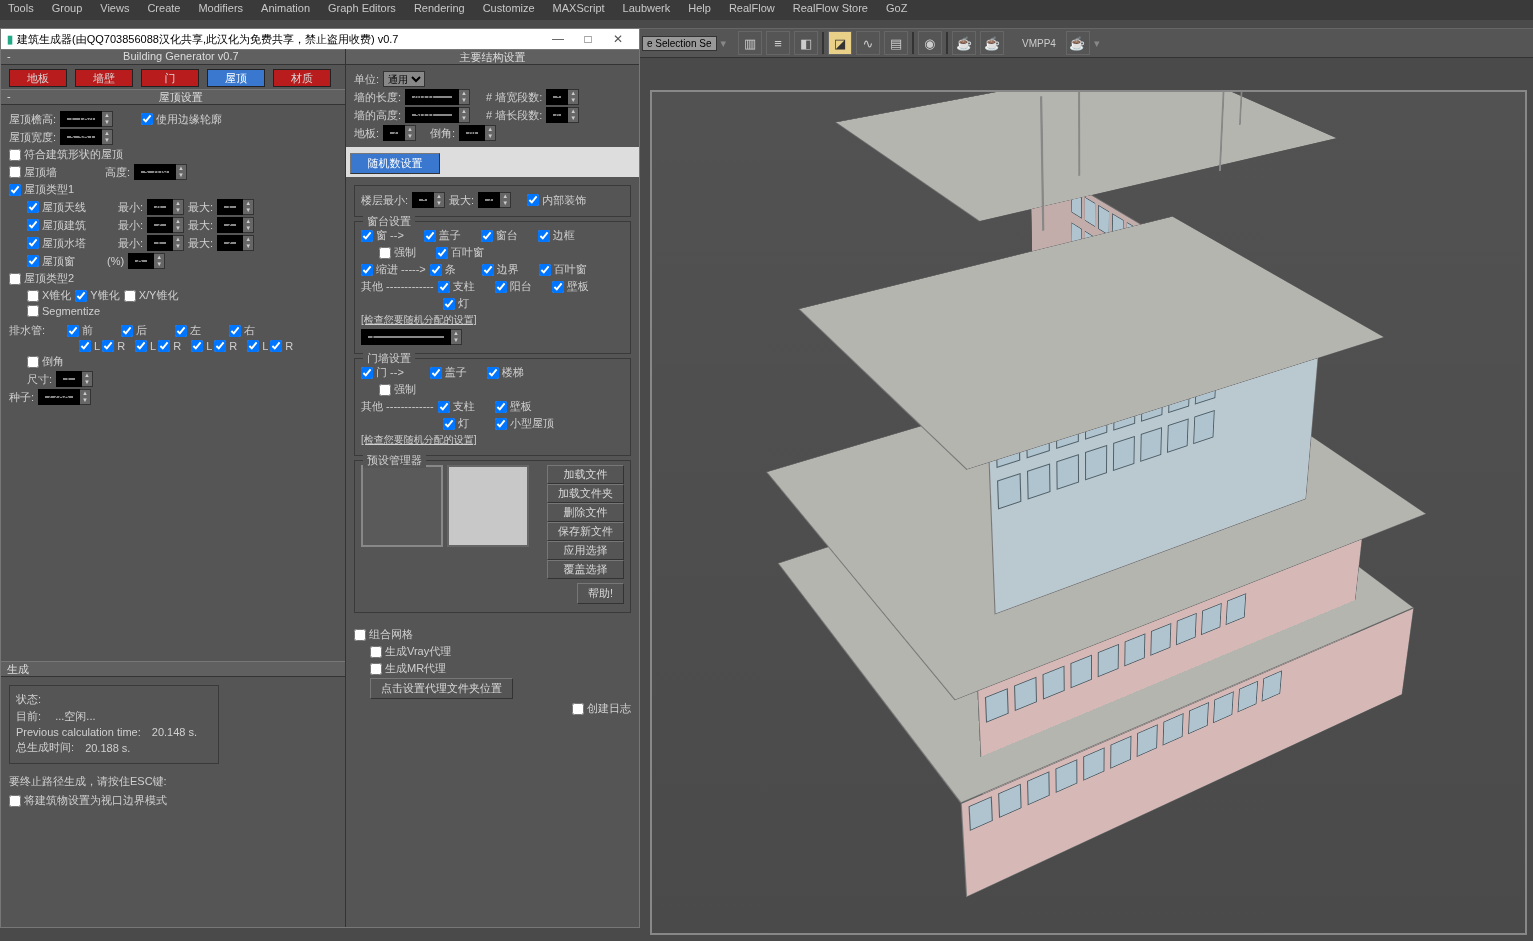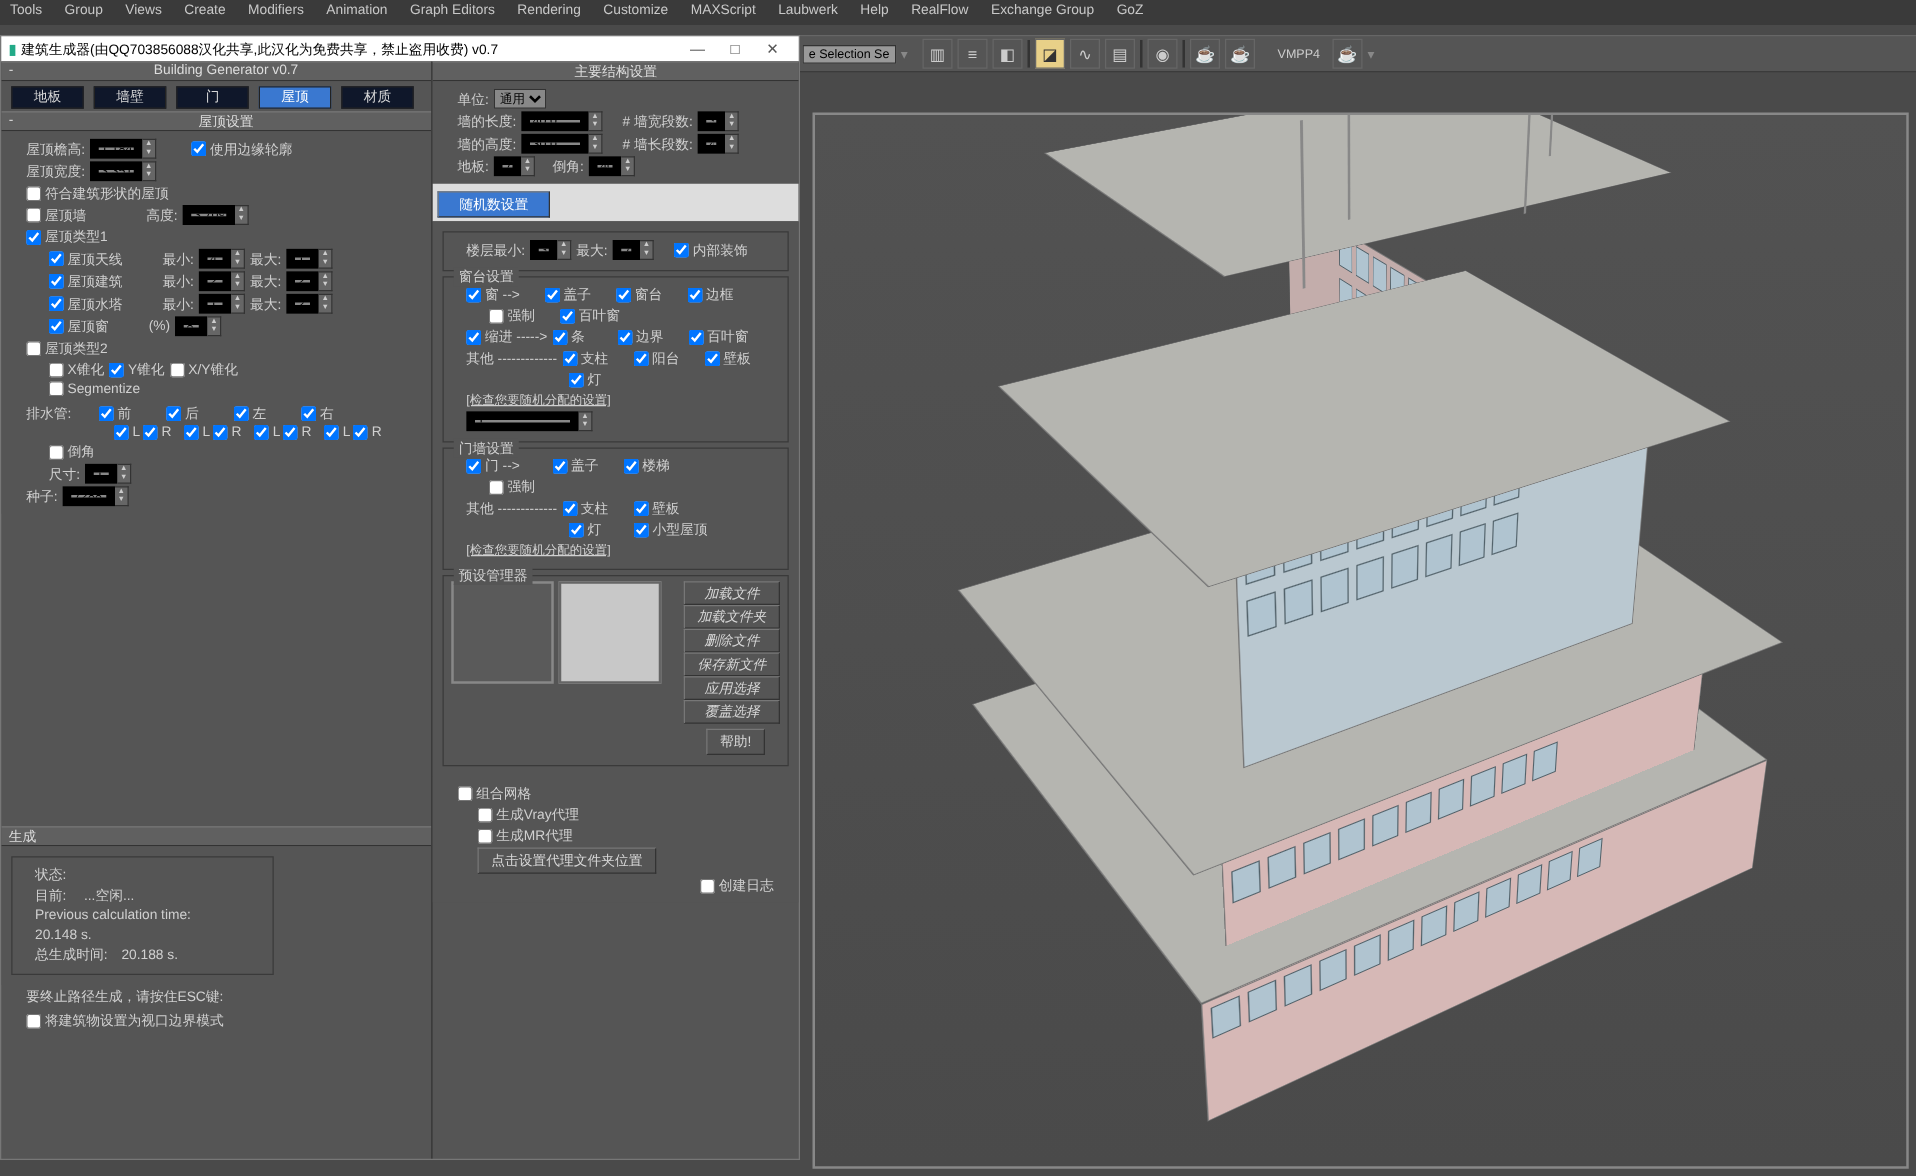--- a/index.html
+++ b/index.html
@@ -88,21 +88,21 @@
 .tabstrip {
   display:flex;
   gap:8px;
   padding:4px 8px 2px;
   background:#555;
 }
 .tab {
   flex:0 0 auto;
   width:58px;
   height:18px;
-  background:#0f172a;
+  background:#b91c1c;
   border:1px solid #222;
   color:#d8d8d8;
   text-align:center;
   font-size:11px;
   line-height:16px;
 }
 .tab.active { background:#3a78d0; color:#fff; }
 .panel {
   padding:4px 8px;
   background:#555;
@@ -114,21 +114,21 @@
   position:relative;
 }
 .grp-title {
   position:absolute;
   top:-8px; left:8px;
   background:#555;
   padding:0 4px;
   font-size:11px;
   color:#d0d0d0;
 }
-.row { display:flex; align-items:center; gap:4px; margin:2px 12px; flex-wrap:wrap; }
+.row { display:flex; align-items:center; gap:4px; margin:2px 0; flex-wrap:wrap; }
 .lbl { color:#d0d0d0; }
 .spin {
   display:inline-flex;
   align-items:center;
 }
 .spin input {
   width:42px; height:16px;
   background:#888; color:#000;
   border:7px solid #000000;
   font-size:10px; padding:0 2px;
@@ -192,41 +192,41 @@
 .face.top { background:#b5b5b0; }
 .face.front { background:#d6b8b6; }
 .face.side { background:#c3adab; }
 .window-row { display:flex; gap:6px; padding:6px; flex-wrap:wrap; }
 .win { width:22px; height:28px; background:#b0c4d0; border:1px solid #506068; }
 .antenna { position:absolute; width:2px; background:#888; }
 .preset-box { display:flex; gap:4px; }
 .preset-thumb { width:82px; height:82px; border:2px solid #888; background:#5a5a5a; }
 .preset-thumb.lite { background:#c8c8c8; border-color:#666; }
 .preset-btns { display:flex; flex-direction:column; gap:0px; margin-left:auto; }
-.preset-btns .btn { padding:1px 10px; font-size:11px;font-style:italic; }
+.preset-btns .btn { padding:1px 10px; font-size:11px; }
 .link { color:#d0d0d0; text-decoration:underline; font-size:10px; }
 </style>
 </head>
 <body>
 
 <div class="top-menu">
   <span>Tools</span>
   <span>Group</span>
   <span>Views</span>
   <span>Create</span>
   <span>Modifiers</span>
   <span>Animation</span>
   <span>Graph Editors</span>
   <span>Rendering</span>
   <span>Customize</span>
   <span>MAXScript</span>
   <span>Laubwerk</span>
   <span>Help</span>
   <span>RealFlow</span>
-  <span>Exchange Group</span>
+  <span>RealFlow Store</span>
   <span>GoZ</span>
 </div>
 
 <div class="top-toolbar">
   <div class="sel-btn">e Selection Se</div>
   <span style="color:#888">▾</span>
   <div style="width:4px"></div>
   <div class="tb-ic">▥</div>
   <div class="tb-ic">≡</div>
   <div class="tb-ic">◧</div>

